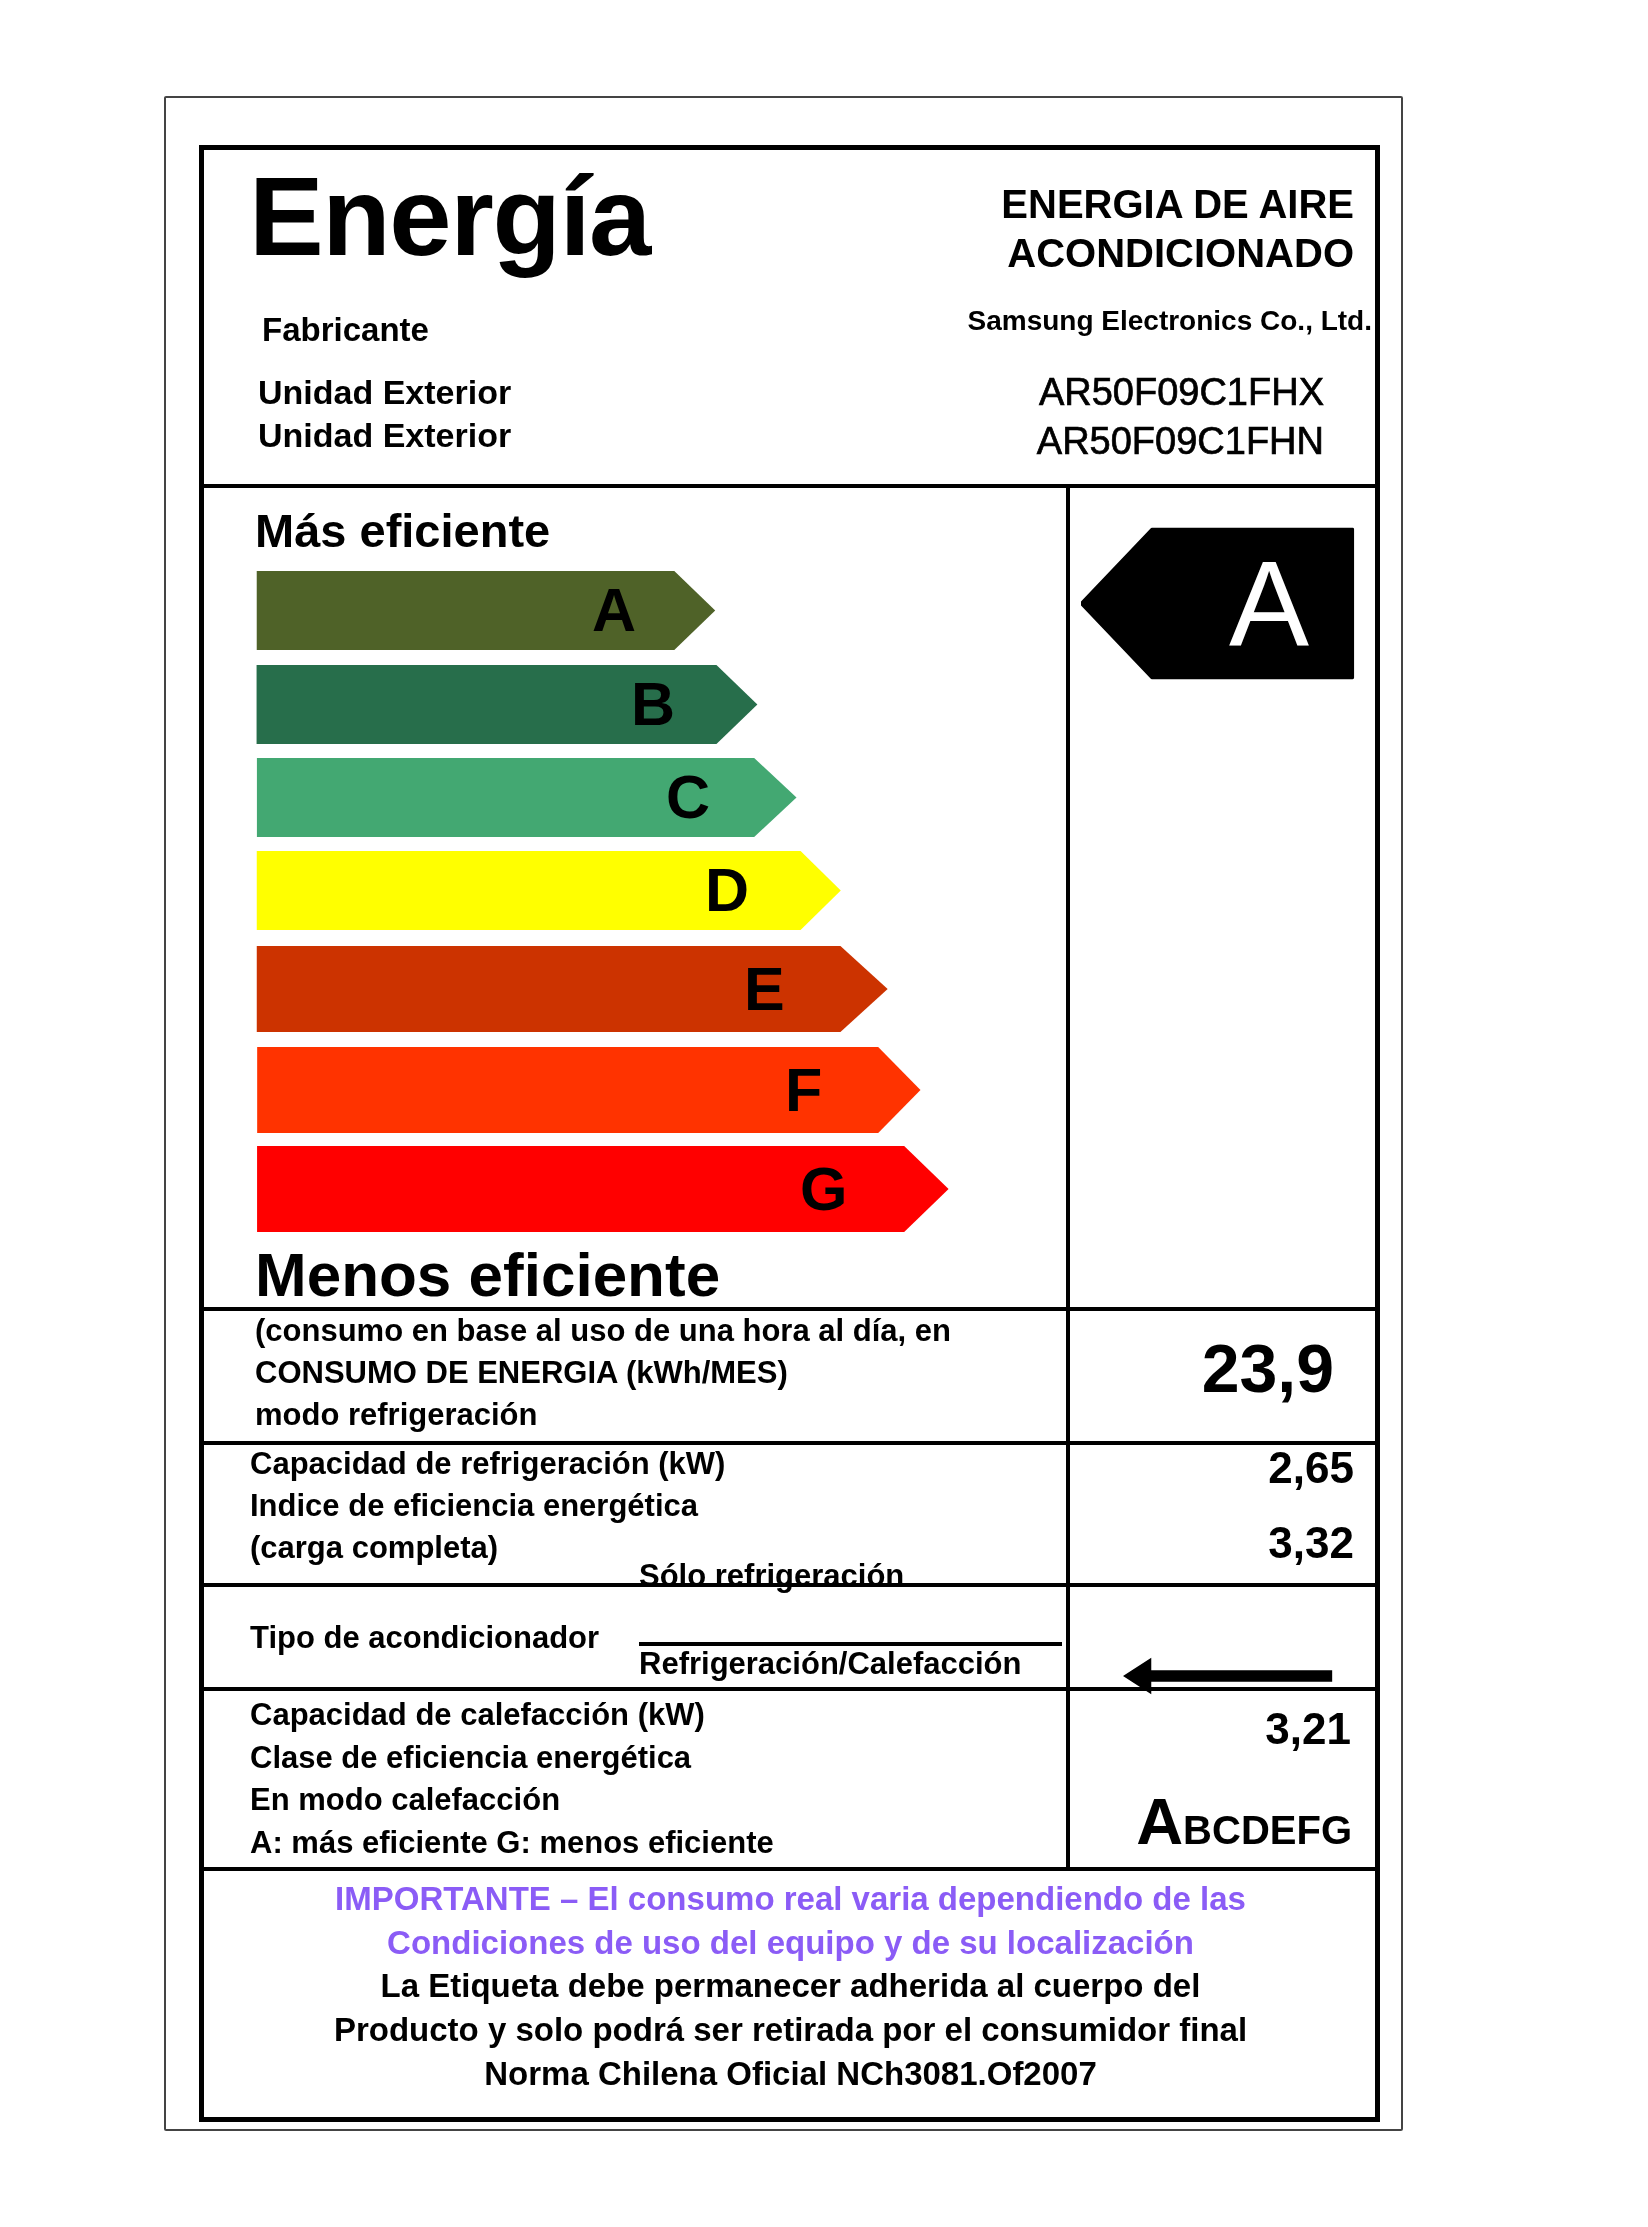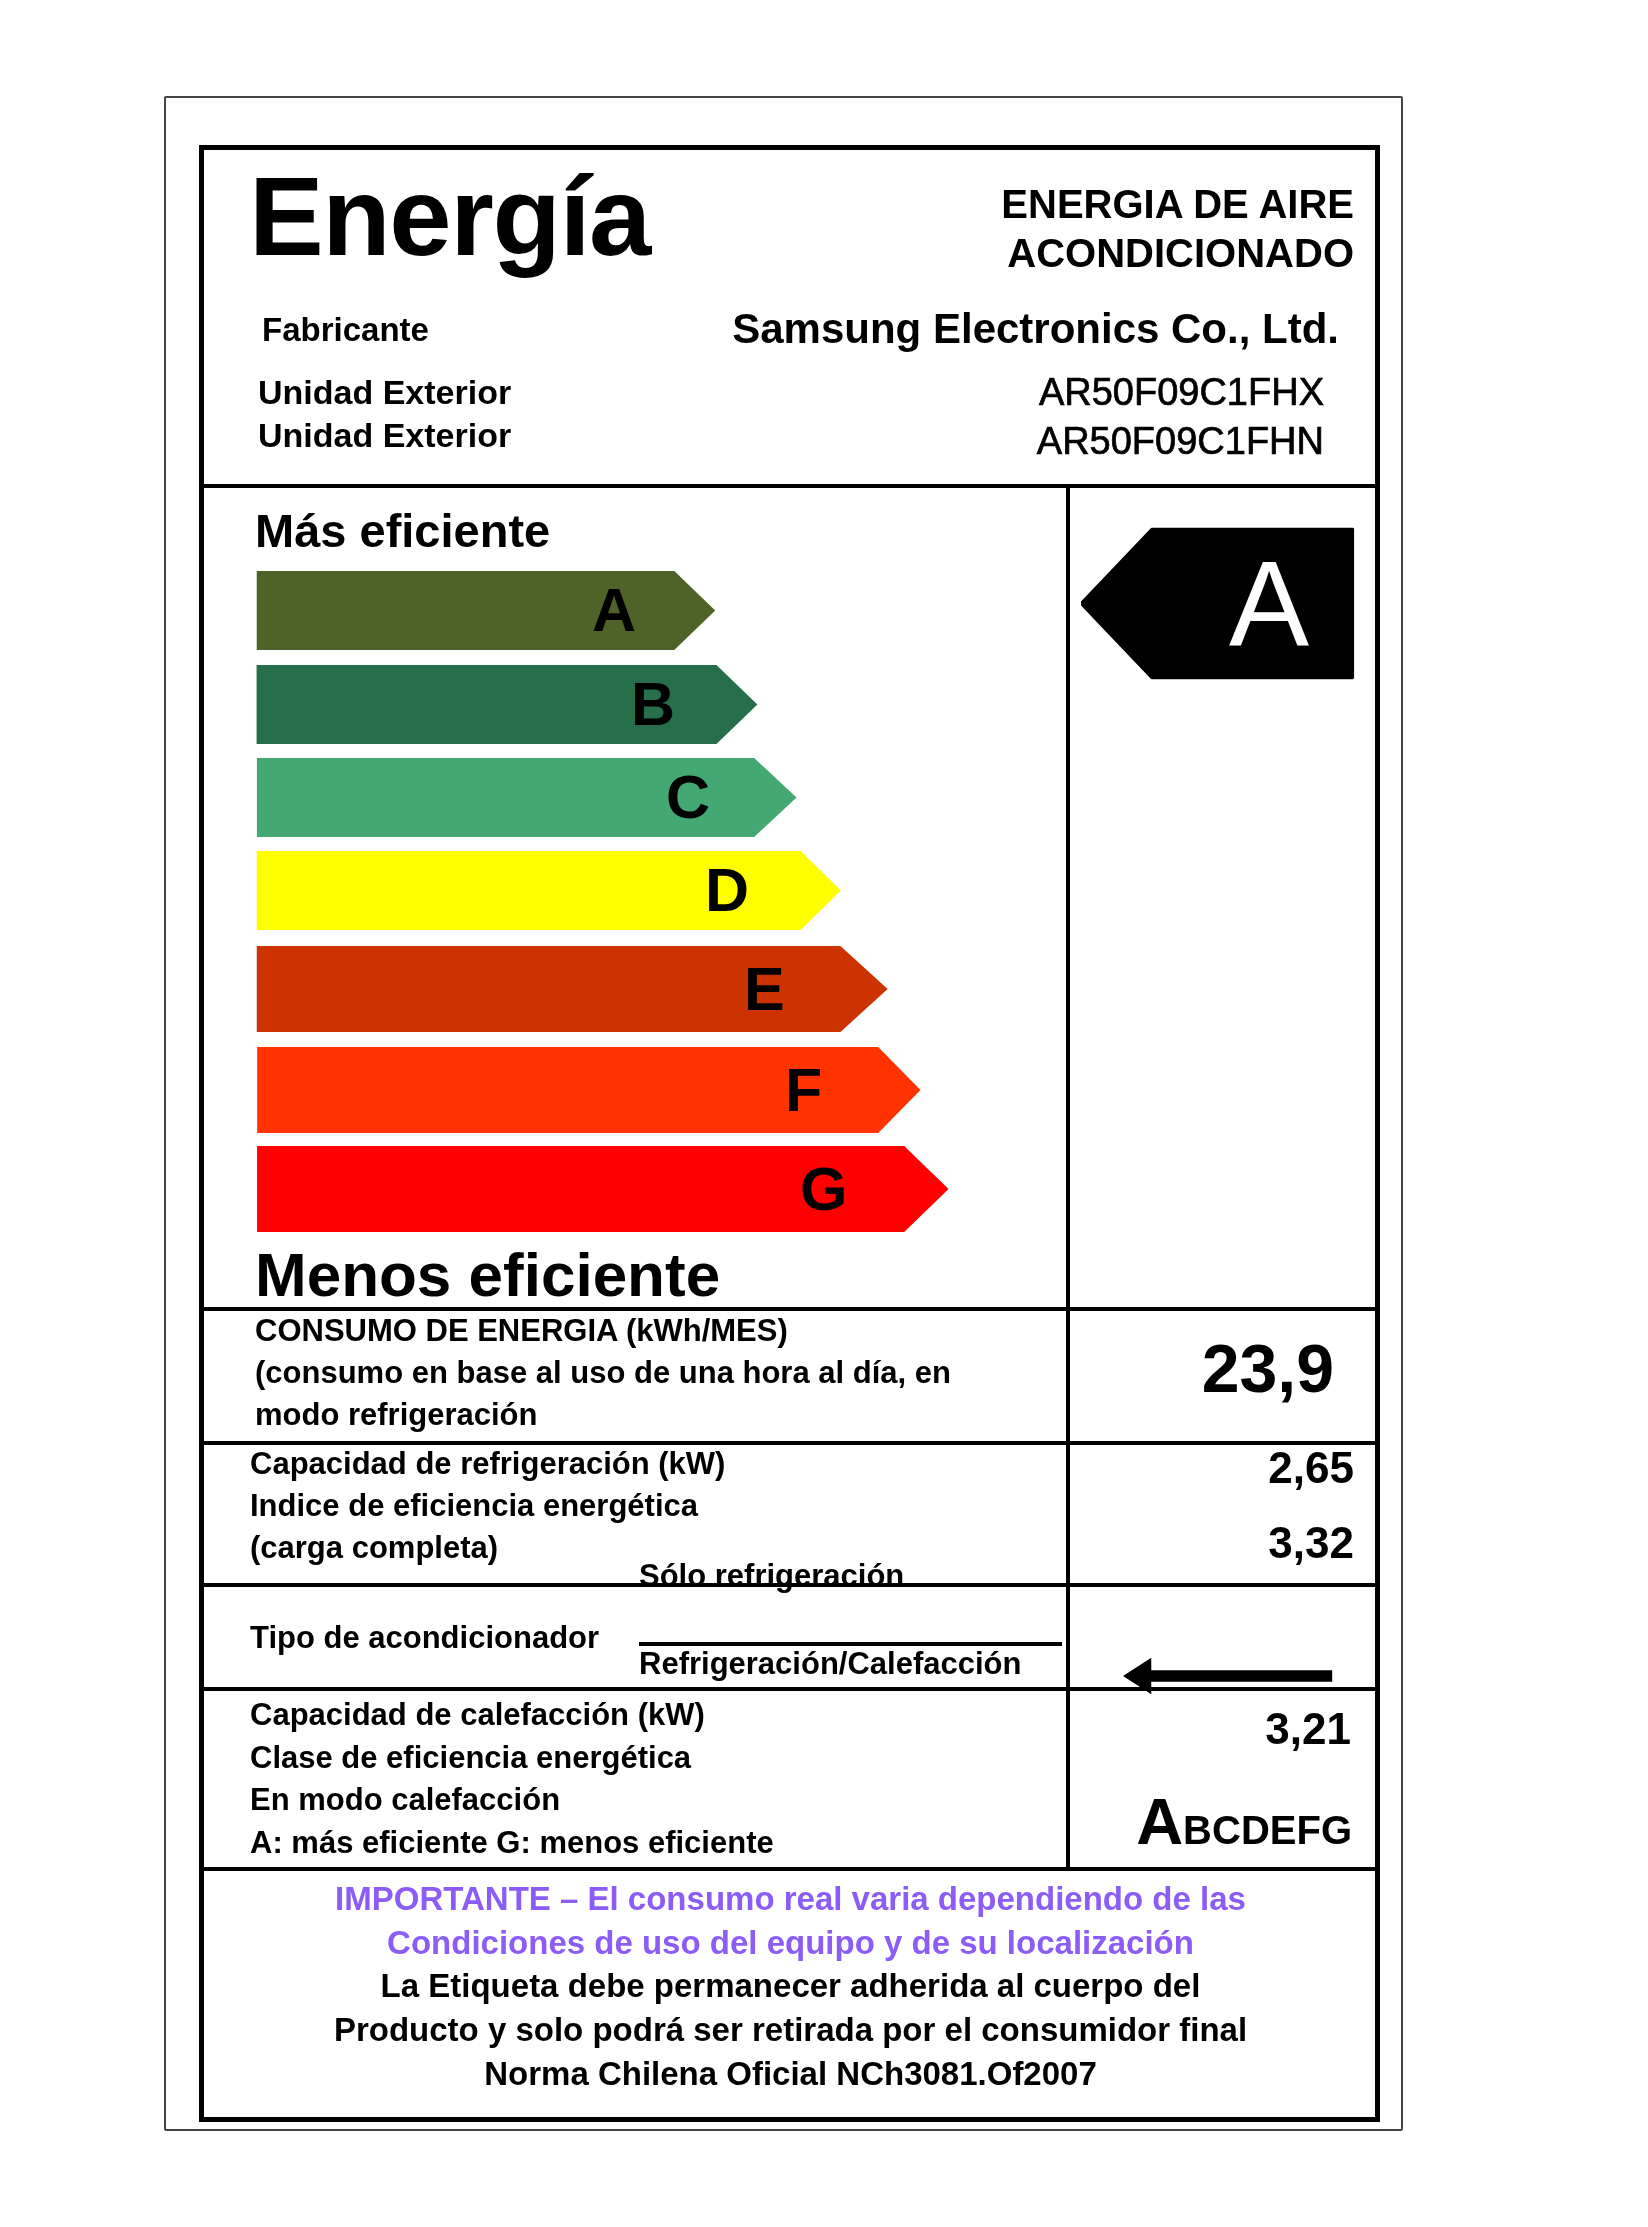--- a/index.html
+++ b/index.html
@@ -29,21 +29,21 @@
 
 <div class="abs outer-frame"></div>
 <div class="abs inner-frame"></div>
 
 <div class="abs title">Energía</div>
 <div class="abs equip">
   <div>ENERGIA DE AIRE</div>
   <div>ACONDICIONADO</div>
 </div>
 <div class="abs lbl" style="left:262px; top:311px;">Fabricante</div>
-<div class="abs lbl" style="right:309px; top:305px; font-size:42px;margin-left:24px;">Samsung Electronics Co., Ltd.</div>
+<div class="abs lbl" style="right:276px; top:305px; font-size:28px;margin-left:24px;">Samsung Electronics Co., Ltd.</div>
 <div class="abs lbl" style="left:258px; top:373px; font-size:34px;">Unidad Exterior</div>
 <div class="abs lbl" style="left:258px; top:416px; font-size:34px;">Unidad Exterior</div>
 <div class="abs lbl" style="right:324px; top:371px; font-size:38px; font-weight:normal; -webkit-text-stroke:0.7px #000;">AR50F09C1FHX</div>
 <div class="abs lbl" style="right:324px; top:420px; font-size:38px; font-weight:normal; -webkit-text-stroke:0.7px #000;">AR50F09C1FHN</div>
 
 <div class="abs hline" style="left:204px; top:484px; width:1171px;"></div>
 
 <div class="abs vline" style="left:1066px; top:488px; height:1379px;"></div>
 
 <div class="abs" style="left:255px; top:503px; font-size:47px; font-weight:bold;">Más eficiente</div>
@@ -95,22 +95,22 @@
 
 <div class="abs" style="left:1081px; top:525px;">
   <svg width="276" height="157" viewBox="0 0 390 222">
     <polygon points="0,111 100,6 384,6 384,216 100,216" fill="#000" stroke="#000" stroke-width="4" stroke-linejoin="round"></polygon>
   </svg>
   <span class="abs" style="left:148px; top:18.4px; font-size:120px; color:#fff; line-height:1;">A</span>
 </div>
 
 <div class="abs hline" style="left:204px; top:1307px; width:1171px;"></div>
 <div class="abs sec-text" style="left:255px; top:1310px;">
+  <div>(consumo en base al uso de una hora al día, en</div>
   <div>CONSUMO DE ENERGIA (kWh/MES)</div>
-  <div>(consumo en base al uso de una hora al día, en</div>
   <div>modo refrigeración</div>
 </div>
 <div class="abs num" style="right:314px; top:1329px; font-size:68px;">23,9</div>
 
 <div class="abs hline" style="left:204px; top:1441px; width:1171px;"></div>
 <div class="abs sec-text" style="left:250px; top:1443px;">Capacidad de refrigeración (kW)</div>
 <div class="abs sec-text" style="left:250px; top:1485px;">Indice de eficiencia energética</div>
 <div class="abs sec-text" style="left:250px; top:1527px;">(carga completa)</div>
 <div class="abs num" style="right:294px; top:1443px; font-size:44px;">2,65</div>
 <div class="abs num" style="right:294px; top:1518px; font-size:44px;">3,32</div>

